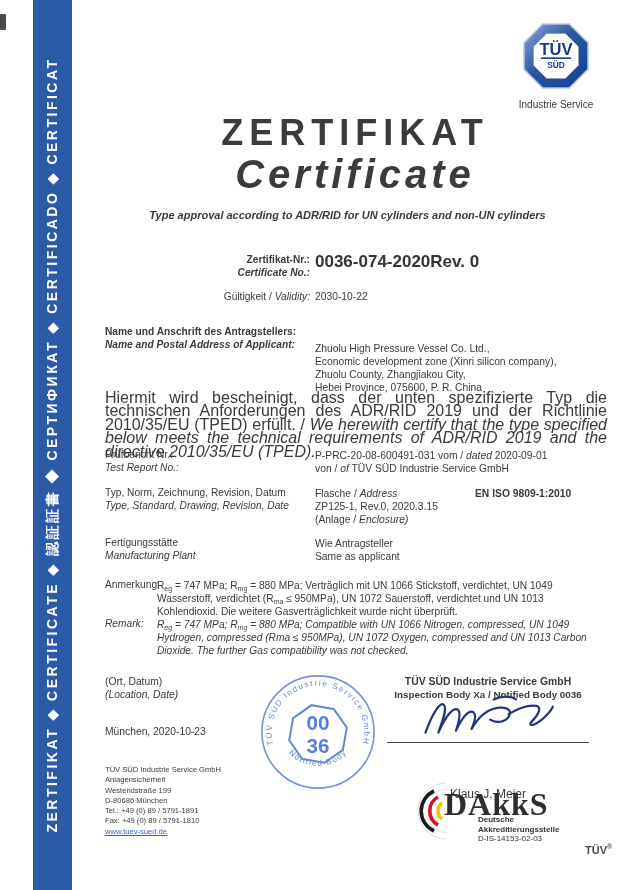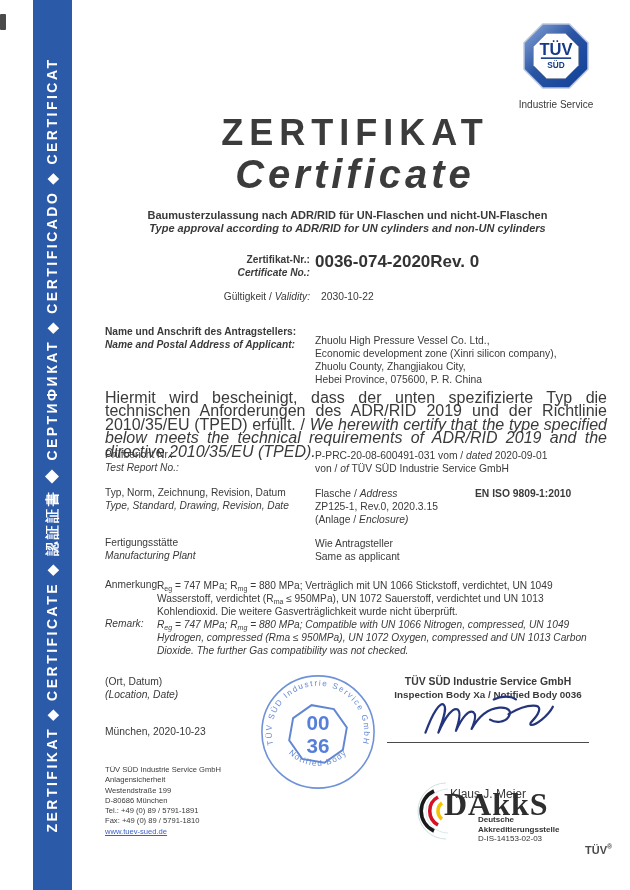--- a/index.html
+++ b/index.html
@@ -35,24 +35,24 @@
   .subtitle { left:75px; top:209px; width:545px; text-align:center; font-size:11px; line-height:13px; font-weight:bold; }
 
   .lbl-col { left:105px; width:205px; font-size:10.2px; line-height:12.5px; }
   .val-col { left:315px; width:292px; font-size:10.3px; line-height:13px; }
   .right-lbl { text-align:right; padding-right:10px; }
 
   .certno-labels { top:254px; font-weight:bold; }
   .certno-value { left:315px; top:252px; font-size:17px; font-weight:bold; color:#333; }
   .certno-value .rev { }
   .validity-label { top:291px; }
-  .validity-value { left:315px; top:291px; font-size:10.3px;margin-left:6px; }
+  .validity-value { left:315px; top:291px; font-size:10.3px; }
 
   .applicant-lbl { top:326px; font-weight:bold; }
-  .applicant-val { top:334px; }
+  .applicant-val { top:342px; }
 
   .statement { left:105px; top:391px; width:502px; font-size:16px; line-height:13.4px; text-align:justify; }
 
   .report-lbl { top:449px; }
   .report-val { top:449px; }
   .type-lbl { top:487px; }
   .type-val { top:487px; }
   .standard { position:absolute; left:160px; top:0; font-weight:bold; white-space:nowrap; }
   .plant-lbl { top:537px; }
   .plant-val { top:537px; }
@@ -113,21 +113,20 @@
       <line x1="29" y1="53" x2="71" y2="53" stroke="#16398a" stroke-width="2.2"></line>
       <text x="50" y="66" text-anchor="middle" font-family="Liberation Sans, sans-serif" font-weight="bold" font-size="11.5" fill="#16398a">SÜD</text>
     </svg>
     <div class="logo-caption">Industrie Service</div>
   </div>
 
   <div class="abs title-de">ZERTIFIKAT</div>
   <div class="abs title-en">Certificate</div>
 
   <div class="abs subtitle">
-    <div>Baumusterzulassung nach ADR/RID für UN-Flaschen und nicht-UN-Flaschen</div>
     <div class="i">Type approval according to ADR/RID for UN cylinders and non-UN cylinders</div>
   </div>
 
   <div class="abs lbl-col right-lbl certno-labels">
     <div>Zertifikat-Nr.:</div>
     <div class="i">Certificate No.:</div>
   </div>
   <div class="abs certno-value">
     <span>0036-074-2020</span><span class="rev">Rev. 0</span>
   </div>

